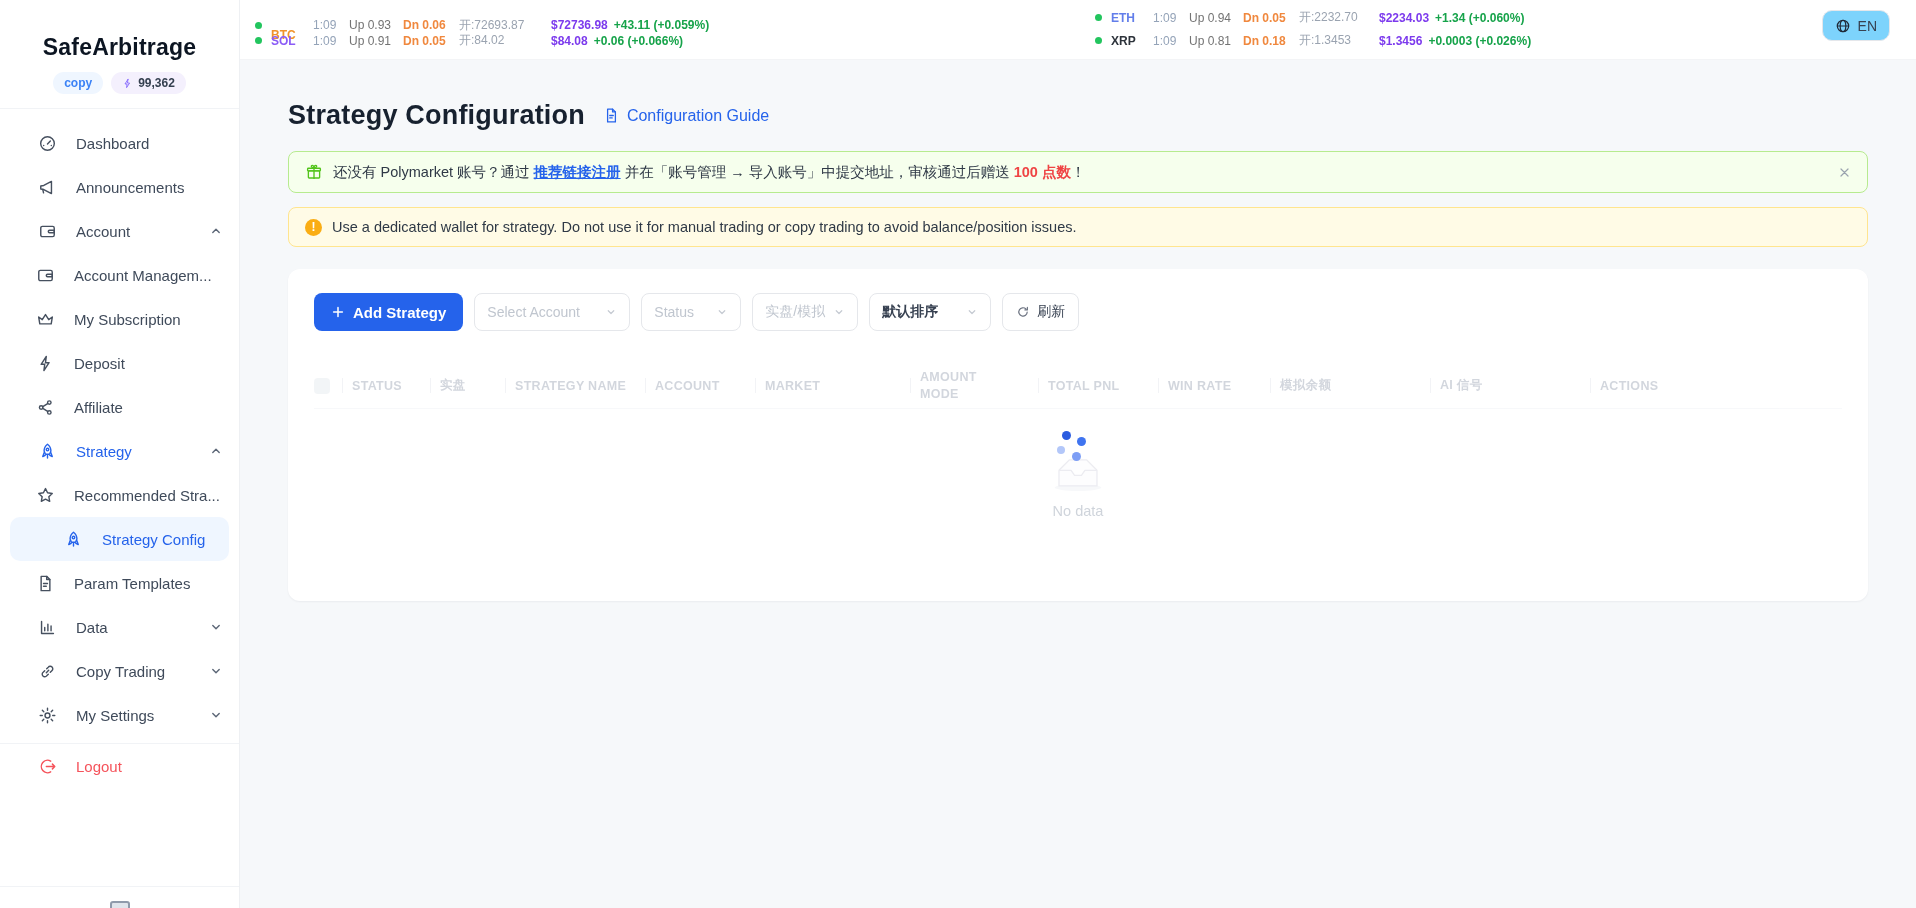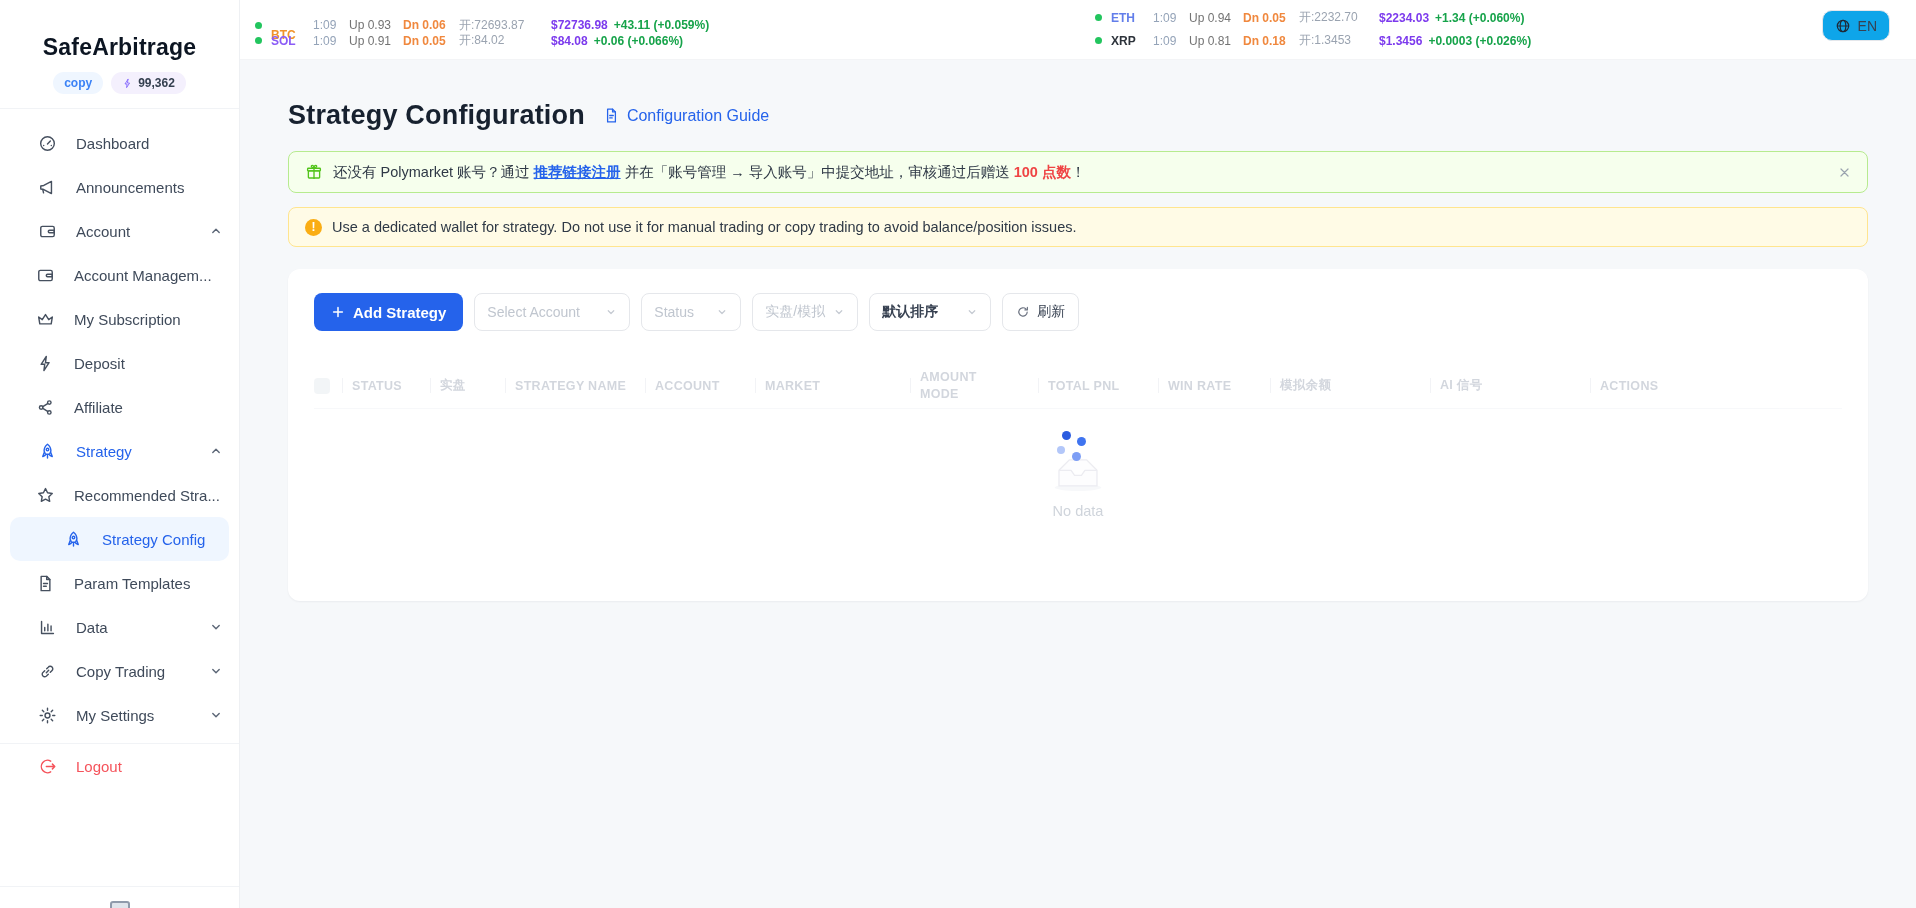--- a/index.html
+++ b/index.html
@@ -40,21 +40,21 @@
   .tg-right .ticker-row{grid-template-columns:16px 42px 36px 54px 56px 80px auto}
   .dot{width:7px;height:7px;border-radius:50%;background:#22c55e}
   .t-sym{font-weight:700}
   .t-time{color:#94a3b8}
   .t-up{color:#737373;font-weight:400}
   .t-dn{color:#f0883e;font-weight:600}
   .t-open{color:#9aa3b0}
   .pc{display:flex;gap:6px;align-items:center}
   .t-price{color:#7c3aed;font-weight:700}
   .t-change{color:#16a34a;font-weight:600}
-  .lang-btn{position:absolute;right:26px;top:10px;display:flex;align-items:center;gap:7px;height:31px;padding:0 12px;border:1px solid #e5e7eb;border-radius:10px;background:#0ea5e9;font-size:14px;color:#374151;cursor:pointer}
+  .lang-btn{position:absolute;right:26px;top:10px;display:flex;align-items:center;gap:7px;height:31px;padding:0 12px;border:1px solid #e5e7eb;border-radius:10px;background:#7dd3fc;font-size:14px;color:#374151;cursor:pointer}
   .lang-btn .globe{width:16px;height:16px;color:#1f2937}
 
   
   .content{position:fixed;left:240px;top:60px;right:0;bottom:0;background:#f6f8fa;padding:40px 48px 0}
   .page-head{display:flex;align-items:center;gap:18px}
   .page-title{font-size:27px;font-weight:800;color:#17212f;letter-spacing:.2px}
   .guide-link{display:flex;align-items:center;gap:7px;color:#2563eb;font-size:16px;font-weight:500;cursor:pointer}
   .guide-link .gl-icon{width:17px;height:17px}
 
   .banner{display:flex;align-items:center;border-radius:8px;padding:0 16px;font-size:14.5px;color:#2f3946}

